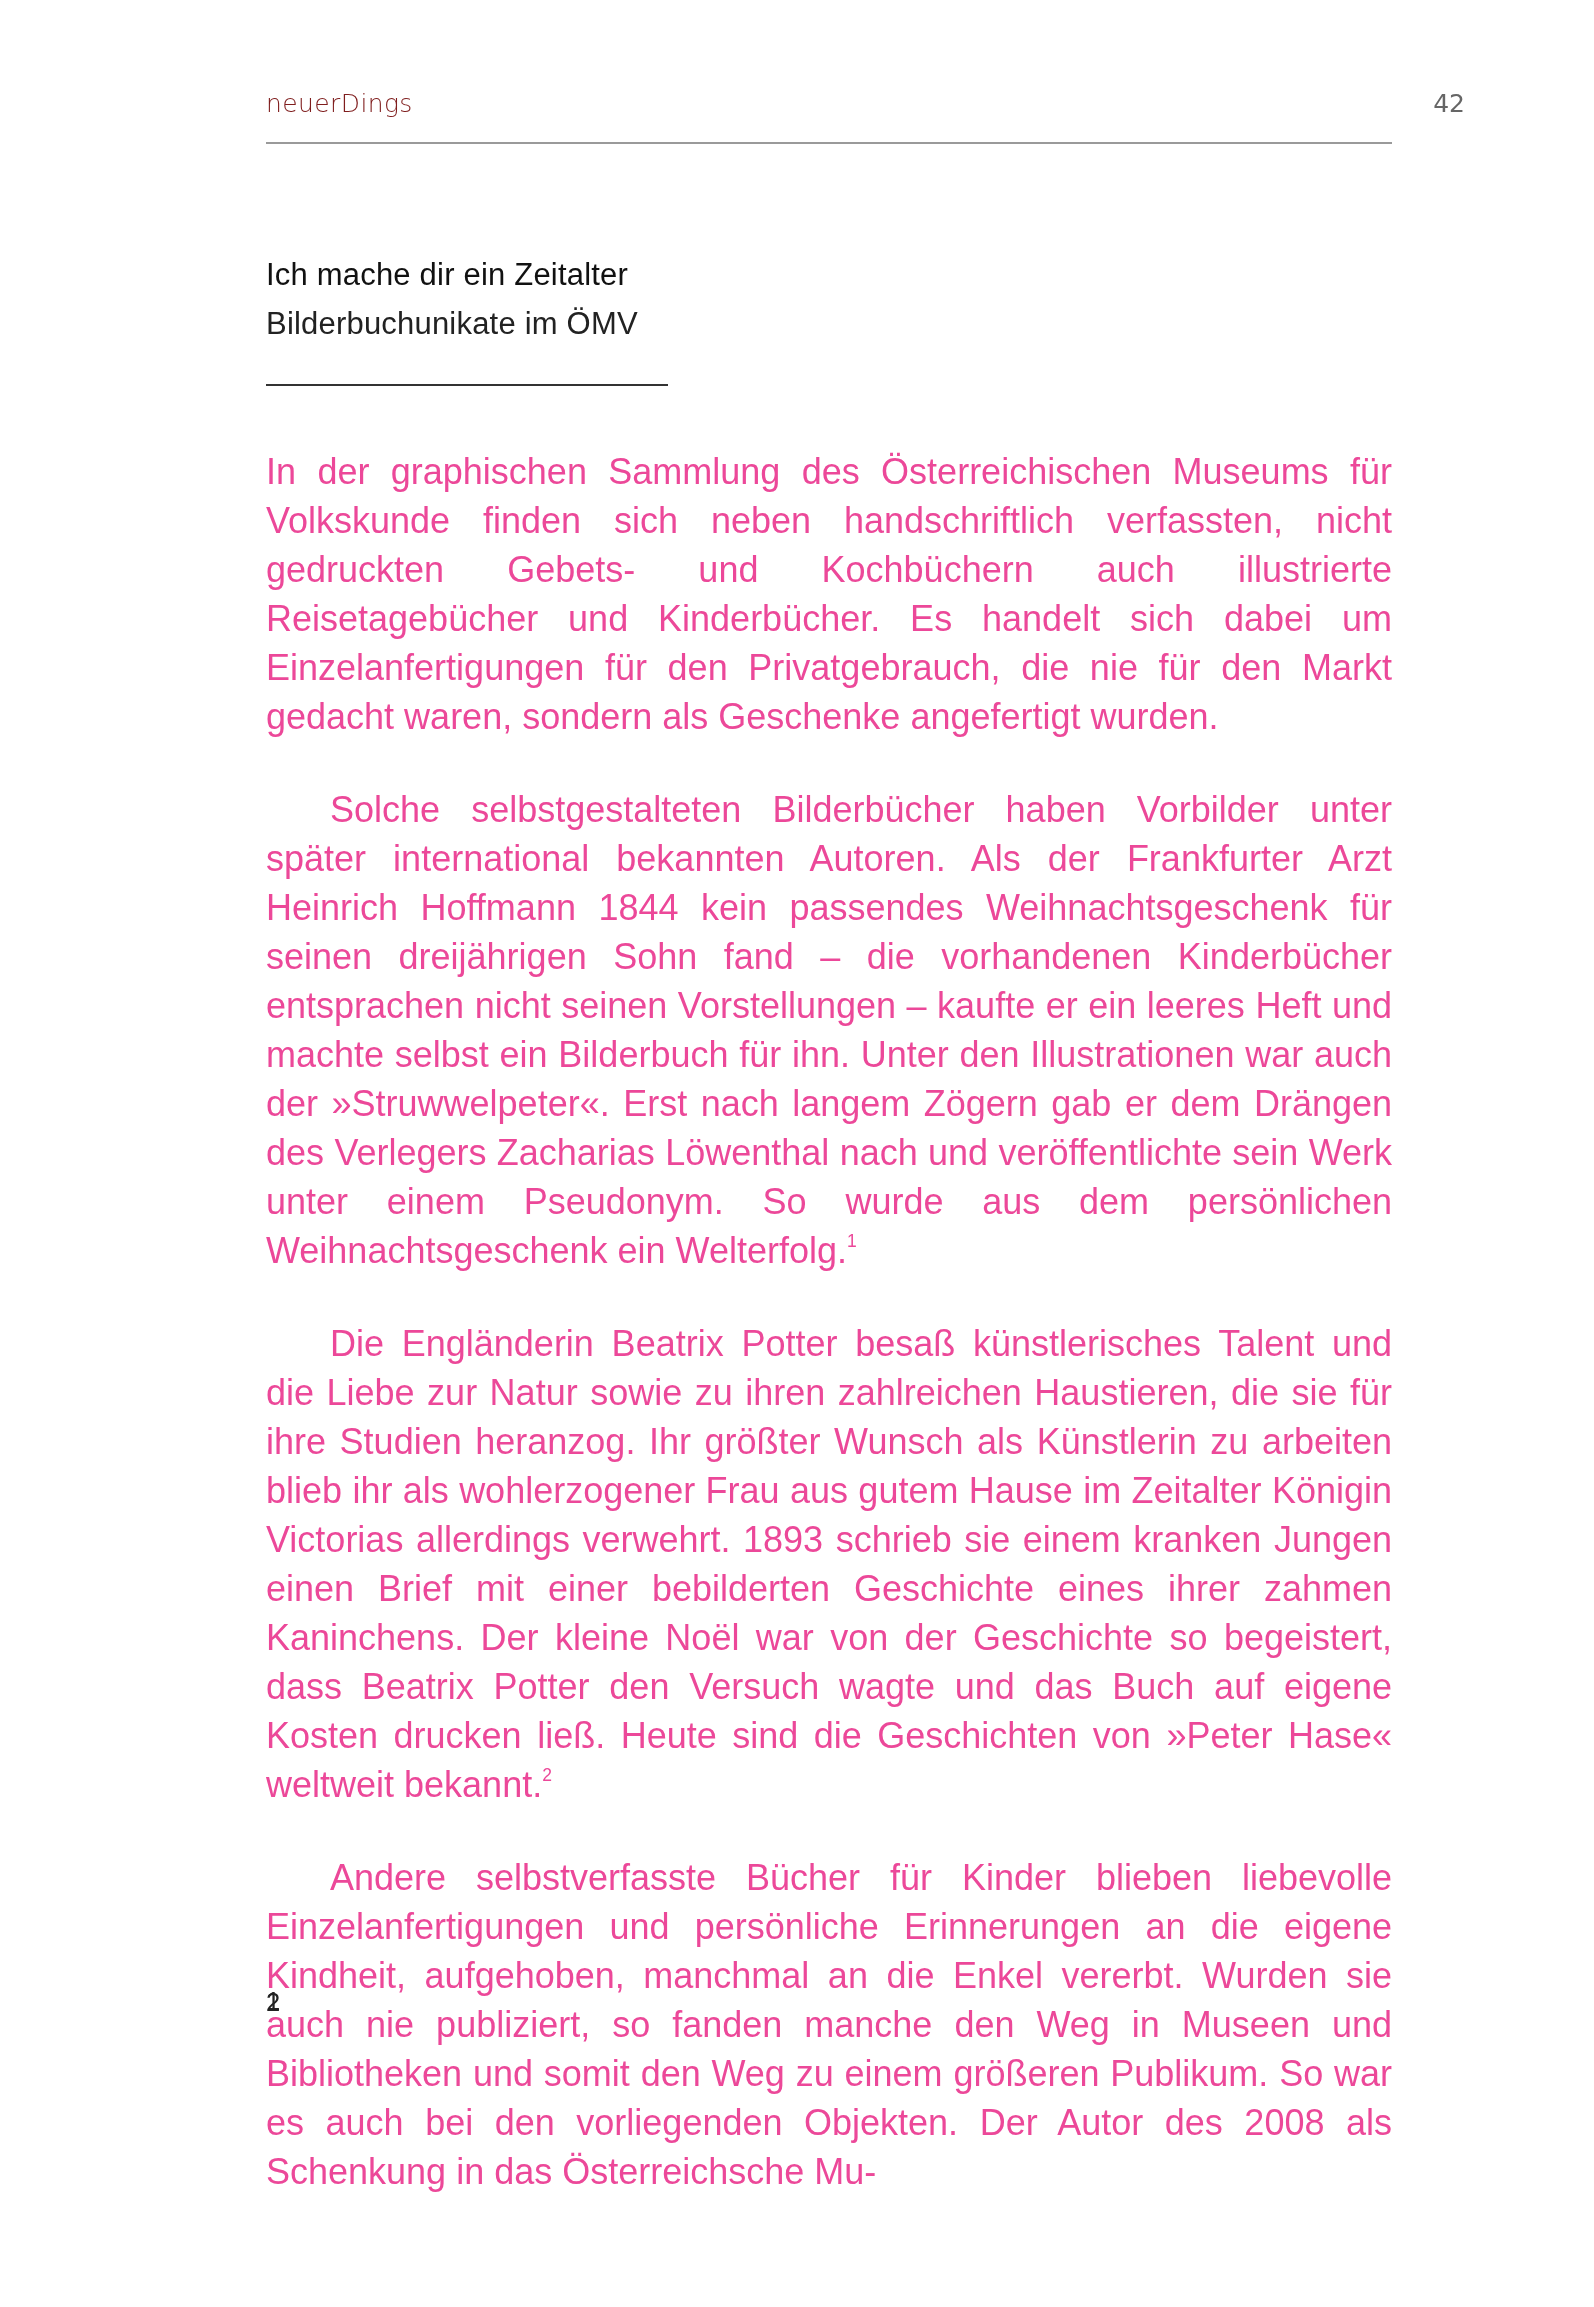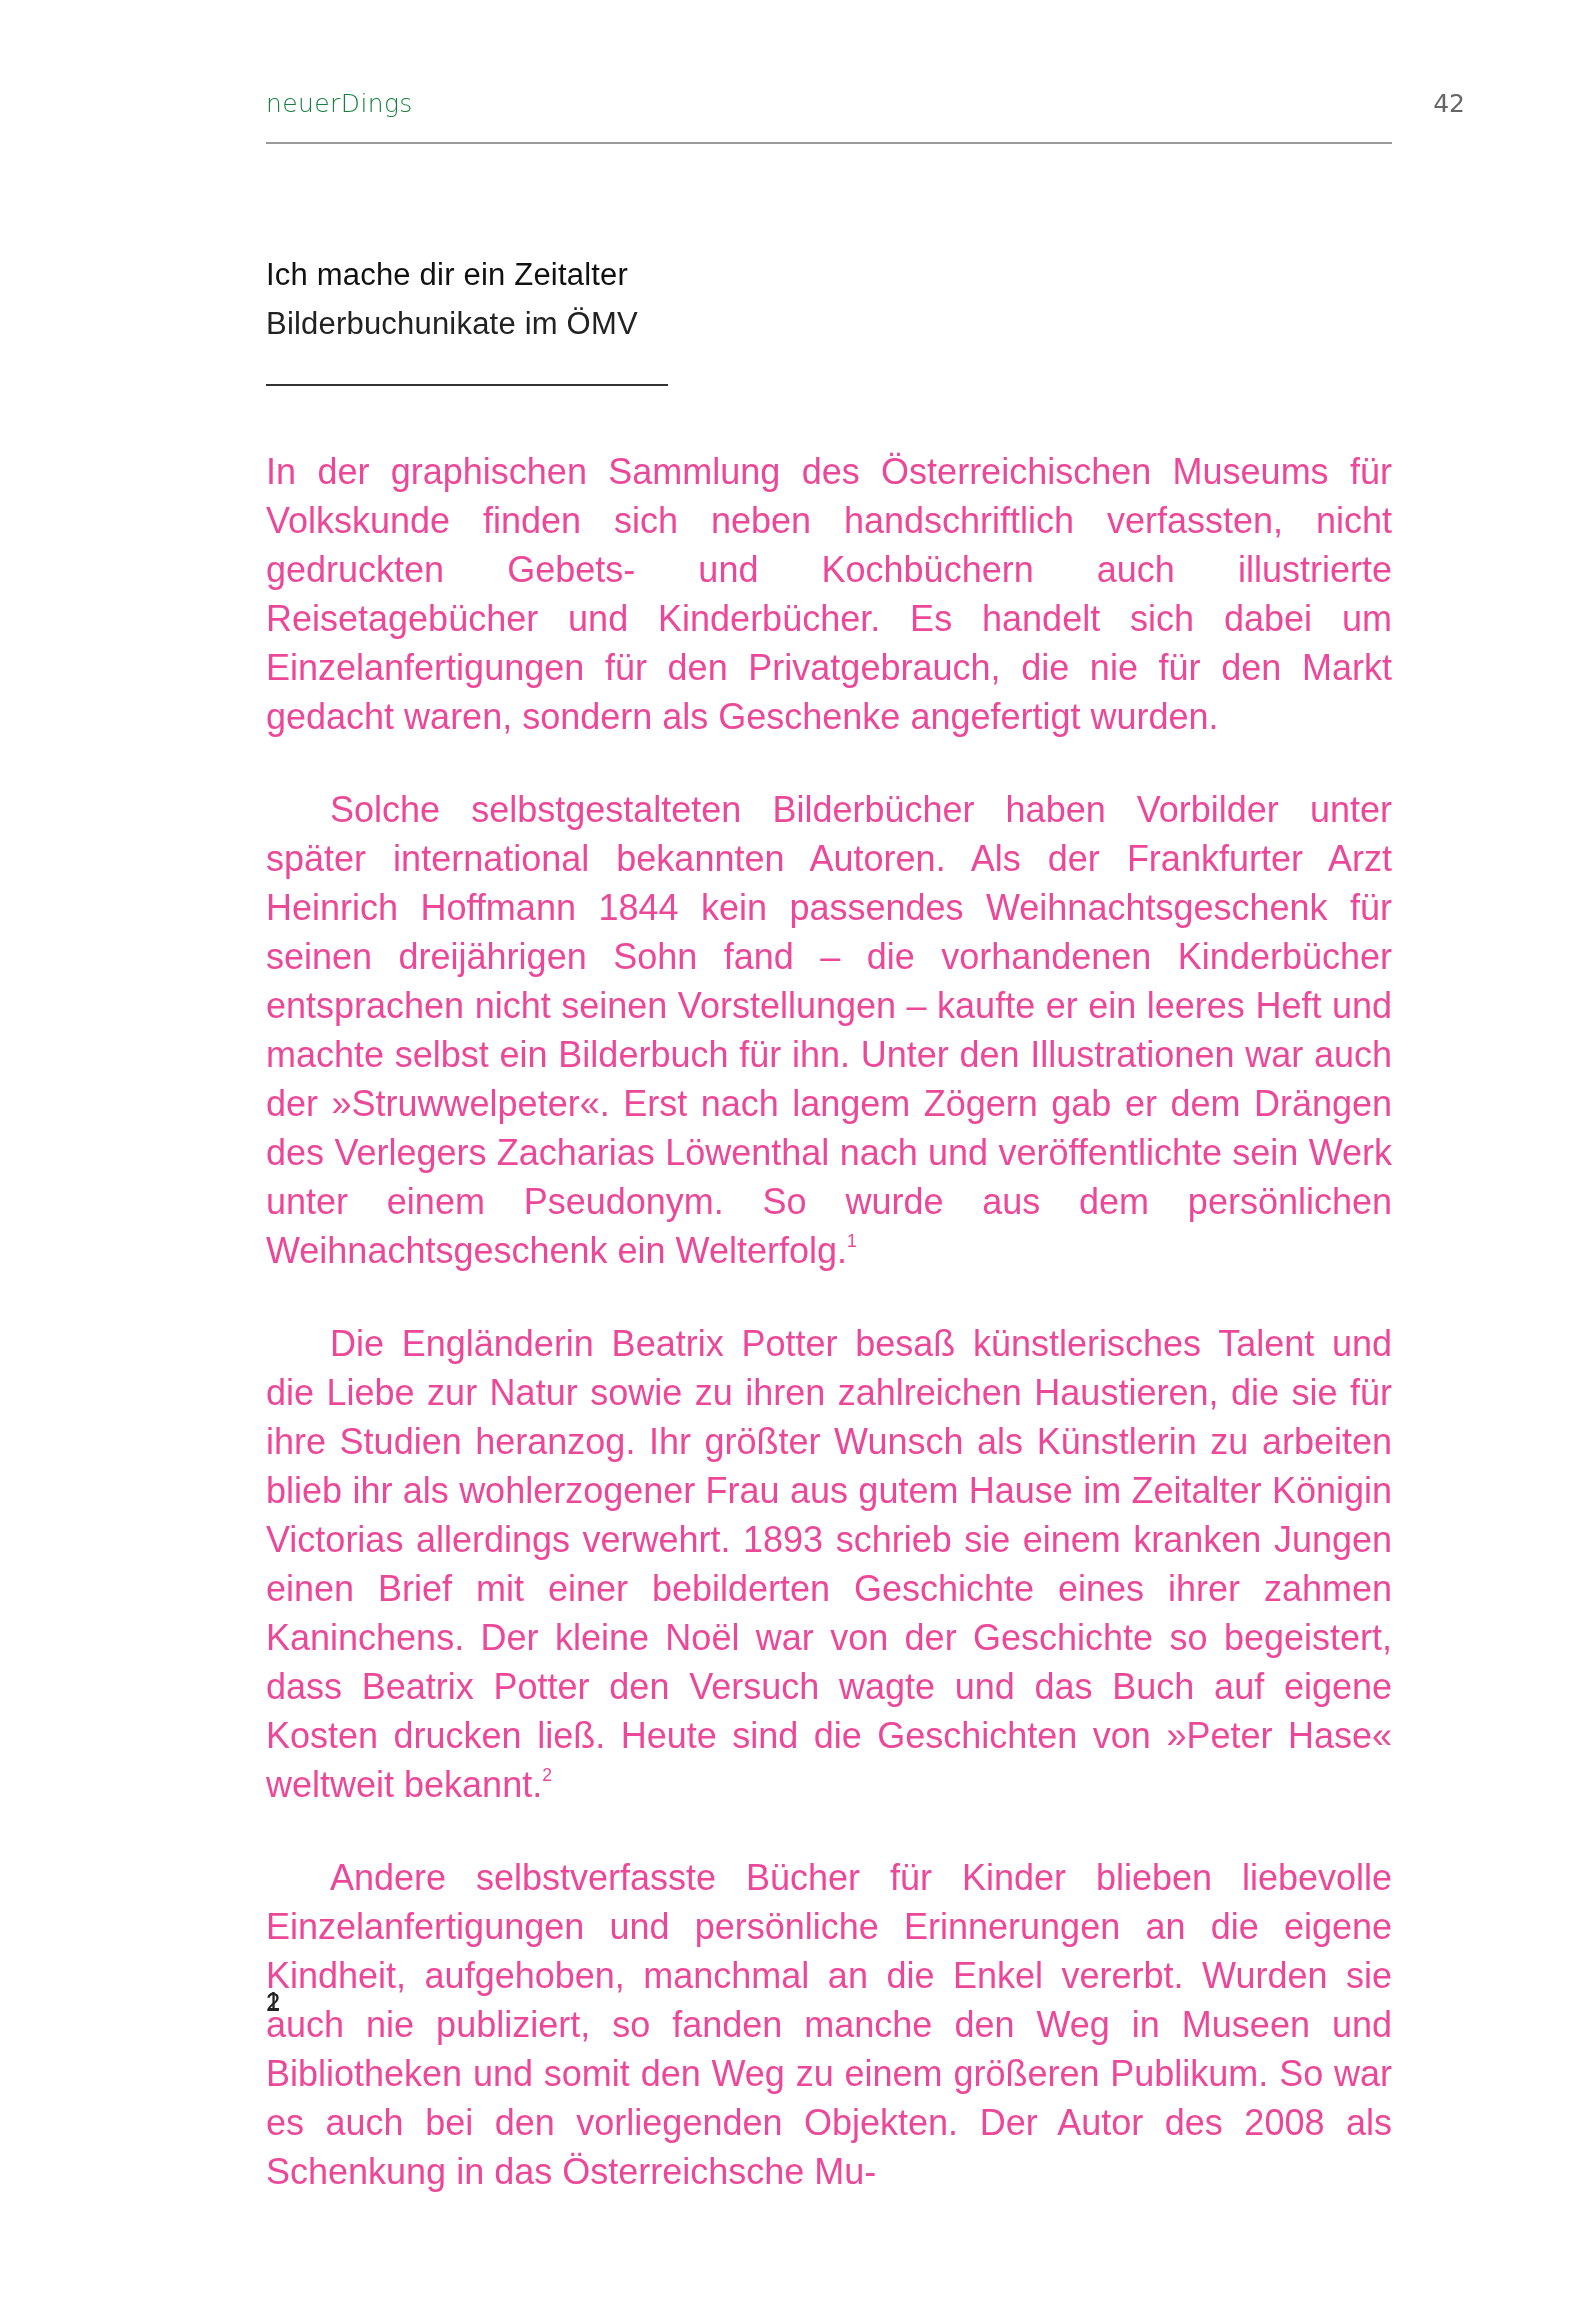--- a/index.html
+++ b/index.html
@@ -1,20 +1,20 @@
 <!DOCTYPE html>
 <html style="font-size:12.8px"><head>
 <meta charset="utf-8">
 <style>
   html, body { margin: 0; padding: 0; background: #ffffff; }
   body { width: 1595px; height: 2307px; position: relative; overflow: hidden; color: #1a1a1a; }
   .page { position: absolute; left: 0; top: 0; width: 1595px; height: 2307px; }
 
   .running-head { position: absolute; left: 266px; top: 89px; width: 1126px; height: 32px; }
-  .journal-name { position: absolute; left: 0; top: 0; font-family: "DejaVu Sans", sans-serif; font-size: 25px; font-weight: 200; color: #15803d; letter-spacing: 0.4px; }
+  .journal-name { position: absolute; left: 0; top: 0; font-family: "DejaVu Sans", sans-serif; font-size: 25px; font-weight: 200; color: #7f1d1d; letter-spacing: 0.4px; }
   .page-number { position: absolute; right: -73px; top: 0; font-family: "DejaVu Sans", sans-serif; font-size: 25px; color: #666; }
   .head-rule { position: absolute; left: 266px; top: 142px; width: 1126px; height: 1.6px; background: #9a9a9a; }
 
   .article-title { position: absolute; left: 266px; top: 257px; font-family: "Liberation Sans", sans-serif; font-size: 31px; color: #111; letter-spacing: 0.2px; }
   .article-subtitle { position: absolute; left: 266px; top: 306px; font-family: "Liberation Sans", sans-serif; font-size: 31px; color: #222; font-weight: 400; letter-spacing: 0.2px; }
   .title-rule { position: absolute; left: 266px; top: 384px; width: 402px; height: 2.4px; background: #333; }
 
   .body-text { position: absolute; left: 266px; top: 447px; width: 1126px; font-family: Liberation Sans, sans-serif; font-size: 36px; line-height: 49px; text-align: justify; hyphens: manual; color: #ec4899; }
   .body-text p { margin: 0; }
   .body-text p.indent { text-indent: 64px; margin-top: 44px; }

